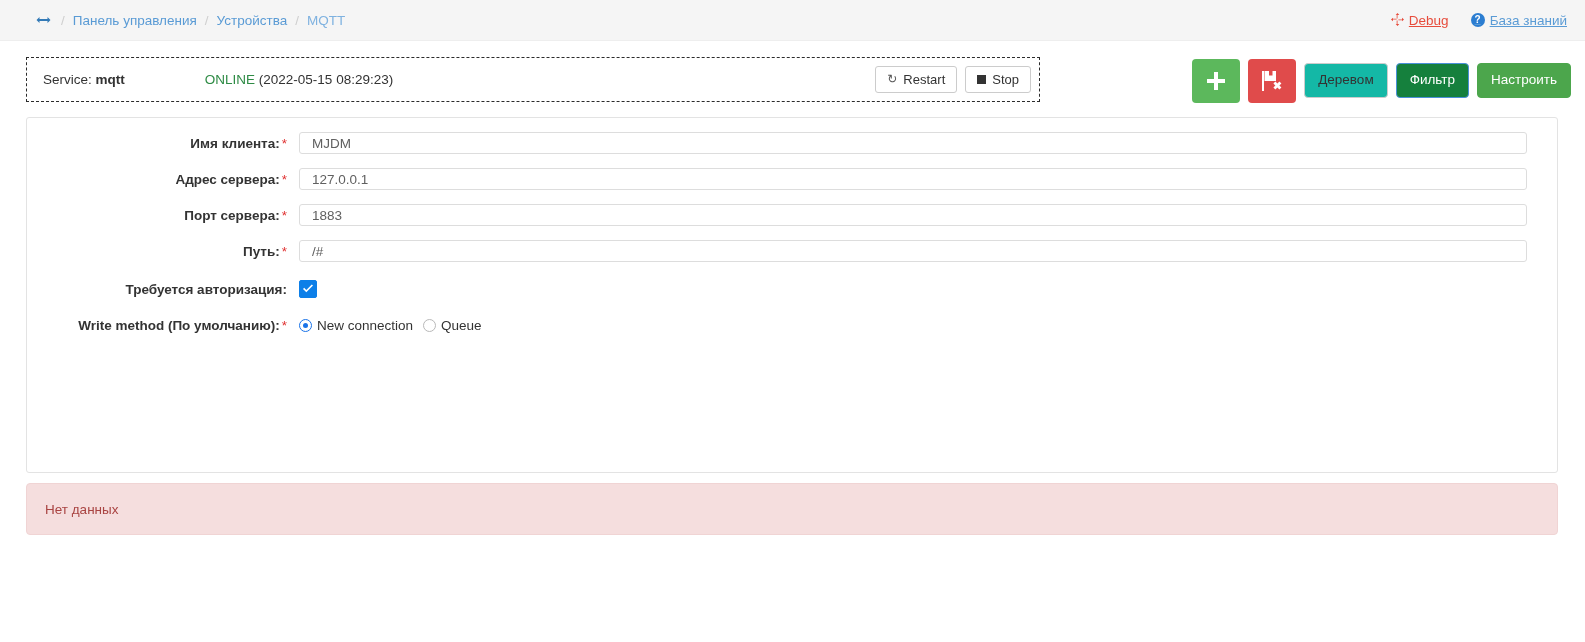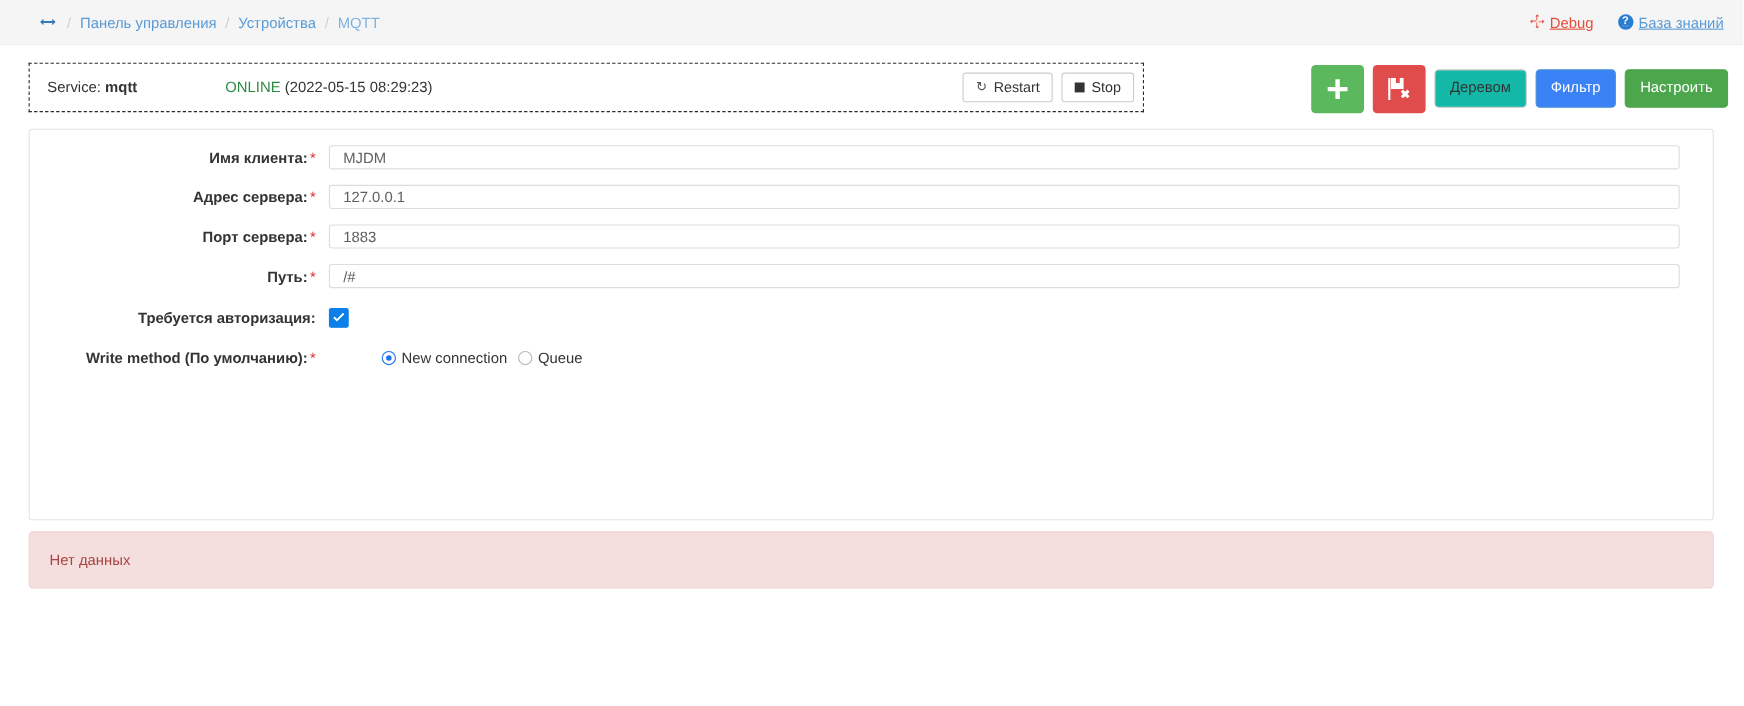--- a/index.html
+++ b/index.html
@@ -129,21 +129,21 @@
     line-height: 1.25;
     cursor: pointer;
     font-family: "Liberation Sans", sans-serif;
     white-space: nowrap;
     height: 35px;
     display: inline-flex;
     align-items: center;
     margin-top: 4px;
   }
   .pill-default { background: #14b8a6; border: 1px solid #cccccc; color: #333333; }
-  .pill-blue { background: #3b82f6; border: 1px solid #4a90d9; color: #ffffff; }
+  .pill-blue { background: #15803d; border: 1px solid #4a90d9; color: #ffffff; }
   .pill-green { background: #4ca64c; border: 1px solid #4ca64c; color: #ffffff; }
 
   
   .panel {
     position: absolute;
     left: 26px; top: 117px;
     width: 1532px; height: 356px;
     background: #ffffff;
     border: 1px solid #e3e3e3;
     border-radius: 3px;
@@ -365,21 +365,21 @@
     <div class="form-label">Требуется авторизация:</div>
     <div class="field-wrap">
       <span class="cb">
         <svg width="12" height="10" viewBox="0 0 12 10" aria-hidden="true">
           <path d="M1 5 L4.3 8.3 L11 1.6 L9.8 0.4 L4.3 5.9 L2.2 3.8 Z" fill="#ffffff"></path>
         </svg>
       </span>
     </div>
   </div>
 
-  <div class="form-row" style="margin-top:20px;gap:48px;">
+  <div class="form-row" style="margin-top:20px;">
     <div class="form-label">
       <span>Write method (По умолчанию):</span><span class="req">*</span>
     </div>
     <div class="field-wrap">
       <div class="radio-group">
         <label class="radio-item">
           <span class="rd on"></span>
           <span>New connection</span>
         </label>
         <label class="radio-item">

